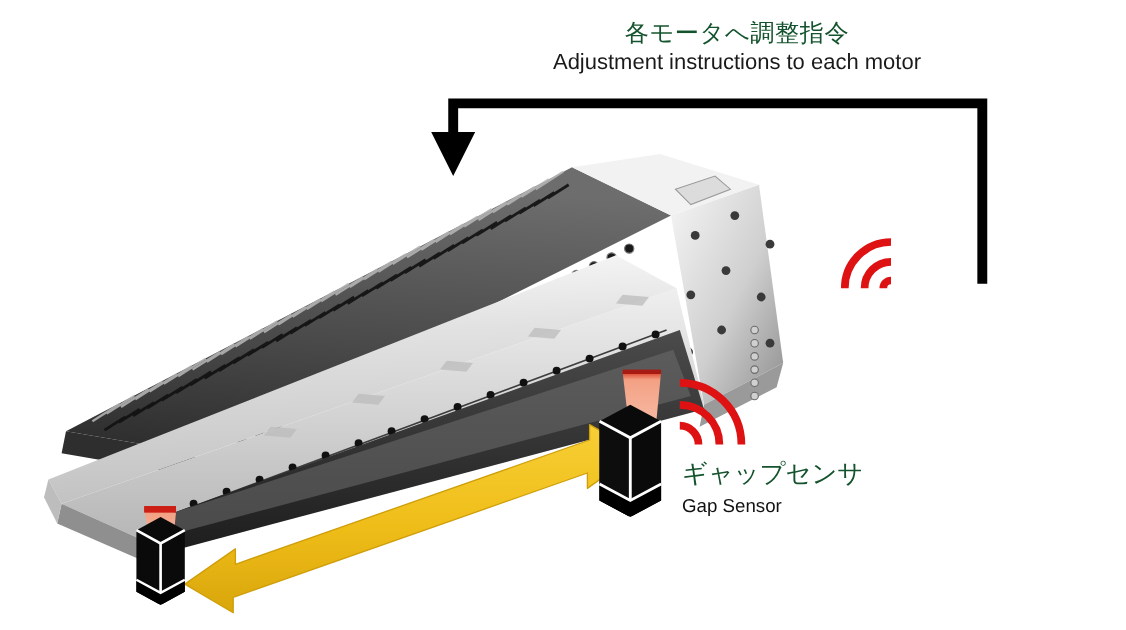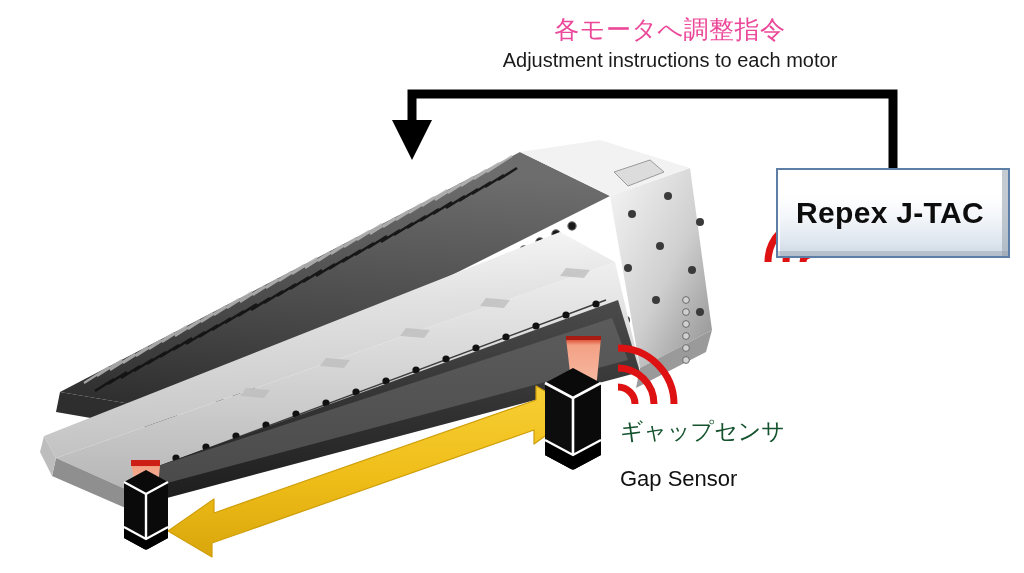--- a/index.html
+++ b/index.html
@@ -21,24 +21,24 @@
   
   .title-block {
     position: absolute;
     left: 420px;
     top: 18px;
     width: 500px;
     text-align: center;
     line-height: 1.12;
   }
   .title-jp {
-    font-size: 25px;
-    color: #ec4899;
+    font-size: 22px;
+    color: #14532d;
     letter-spacing: 0.5px;
-    font-family: Liberation Mono, monospace;
+    font-family: Liberation Serif, serif;
     white-space: nowrap;
   }
   .title-en {
     font-size: 20px;
     color: #1a1a1a;
     margin-top: 3px;
     white-space: nowrap;
   }
 
   
@@ -83,23 +83,23 @@
     line-height: 1.2;
     text-align: left;
   }
   .sensor-jp {
     font-size: 23px;
     color: #14532d;
     font-family: "DejaVu Sans", "Liberation Sans", sans-serif;
     white-space: nowrap;
   }
   .sensor-en {
-    font-size: 22px;
+    font-size: 17px;
     color: #111111;
-    margin-top: 20px;
+    margin-top: 4px;
     white-space: nowrap;
   }
 
   
   .art-layer {
     position: absolute; left: 0; top: 0;
     width: 1024px; height: 573px;
   }
 </style>
 </head>
@@ -367,22 +367,19 @@
   </svg>
 
   <svg class="wifi" style="left:612px; top:342px; width:70px; height:70px;" viewBox="0 0 70 70">
     <g fill="none" stroke="#de1212" stroke-width="7" stroke-linecap="butt">
       <path d="M6,6 A56,56 0 0 1 62,62"></path>
       <path d="M6,26 A36,36 0 0 1 42,62"></path>
       <path d="M6,45 A17,17 0 0 1 23,62"></path>
     </g>
   </svg>
 
-  <div class="repex-box">
-    <span class="repex-label">Repex J-TAC</span>
-  </div>
 
   <div class="sensor-label">
     <div class="sensor-jp">ギャップセンサ</div>
     <div class="sensor-en">Gap Sensor</div>
   </div>
 
 </div>
 
 </body></html>

